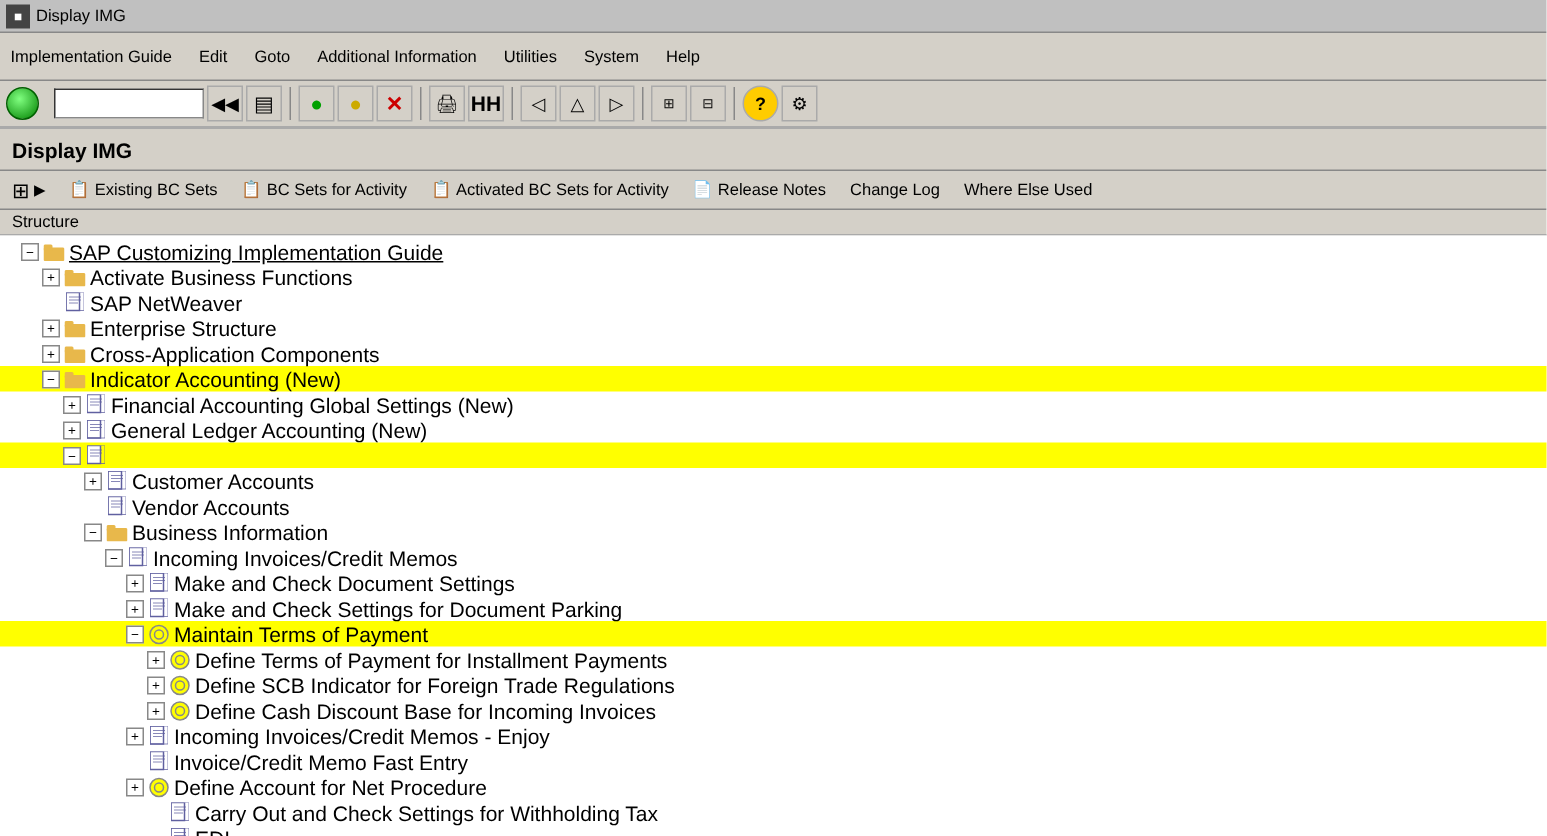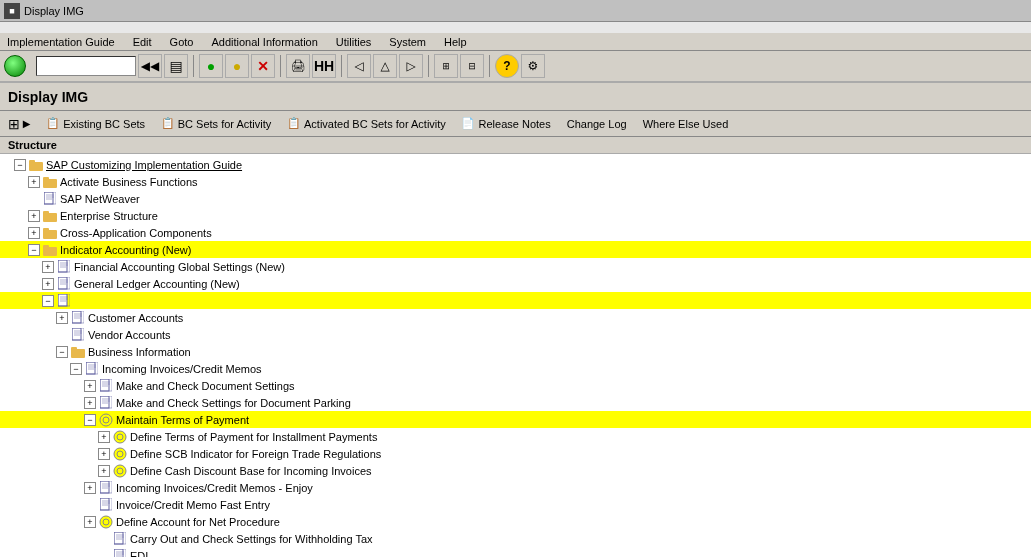--- a/index.html
+++ b/index.html
@@ -29,27 +29,26 @@
       color: white; font-size: 9px;
     }
     .title-bar-text {
       font-size: 11px;
       color: #000;
     }
 
     
     .menu-bar {
       background: #d4d0c8;
-      height: 18px;
+      height: 32px;
       display: flex;
       align-items: center;
       padding: 0 4px;
       border-bottom: 1px solid #888;
       gap: 12px;
-      margin-top: 11px;
     }
     .menu-item {
       font-size: 11px;
       color: #000;
       cursor: pointer;
       padding: 0 3px;
     }
 
     
     .toolbar {
@@ -131,21 +130,21 @@
       height: calc(557px - 22px - 20px - 32px - 28px - 26px);
       overflow-y: auto;
       overflow-x: auto;
     }
 
     
     .structure-header {
       background: #d4d0c8;
       padding: 2px 8px;
       font-size: 11px;
-      font-weight: bold;
+      font-weight: normal;
       border-bottom: 1px solid #aaa;
     }
 
     
     .tree {
       padding: 2px 0;
       background: white;
     }
     .tree-item {
       display: flex;
@@ -170,21 +169,21 @@
       margin-right: 2px;
     }
     .tree-icon {
       width: 16px; height: 14px;
       display: inline-flex; align-items: center; justify-content: center;
       font-size: 11px;
       flex-shrink: 0;
       margin-right: 2px;
     }
     .item-text {
-      font-size: 11px;
+      font-size: 14px;
     }
   </style>
 </head>
 <body>
 
 <div class="title-bar">
   <div class="title-bar-icon">■</div>
   <span class="title-bar-text">Display IMG</span>
 </div>
 

